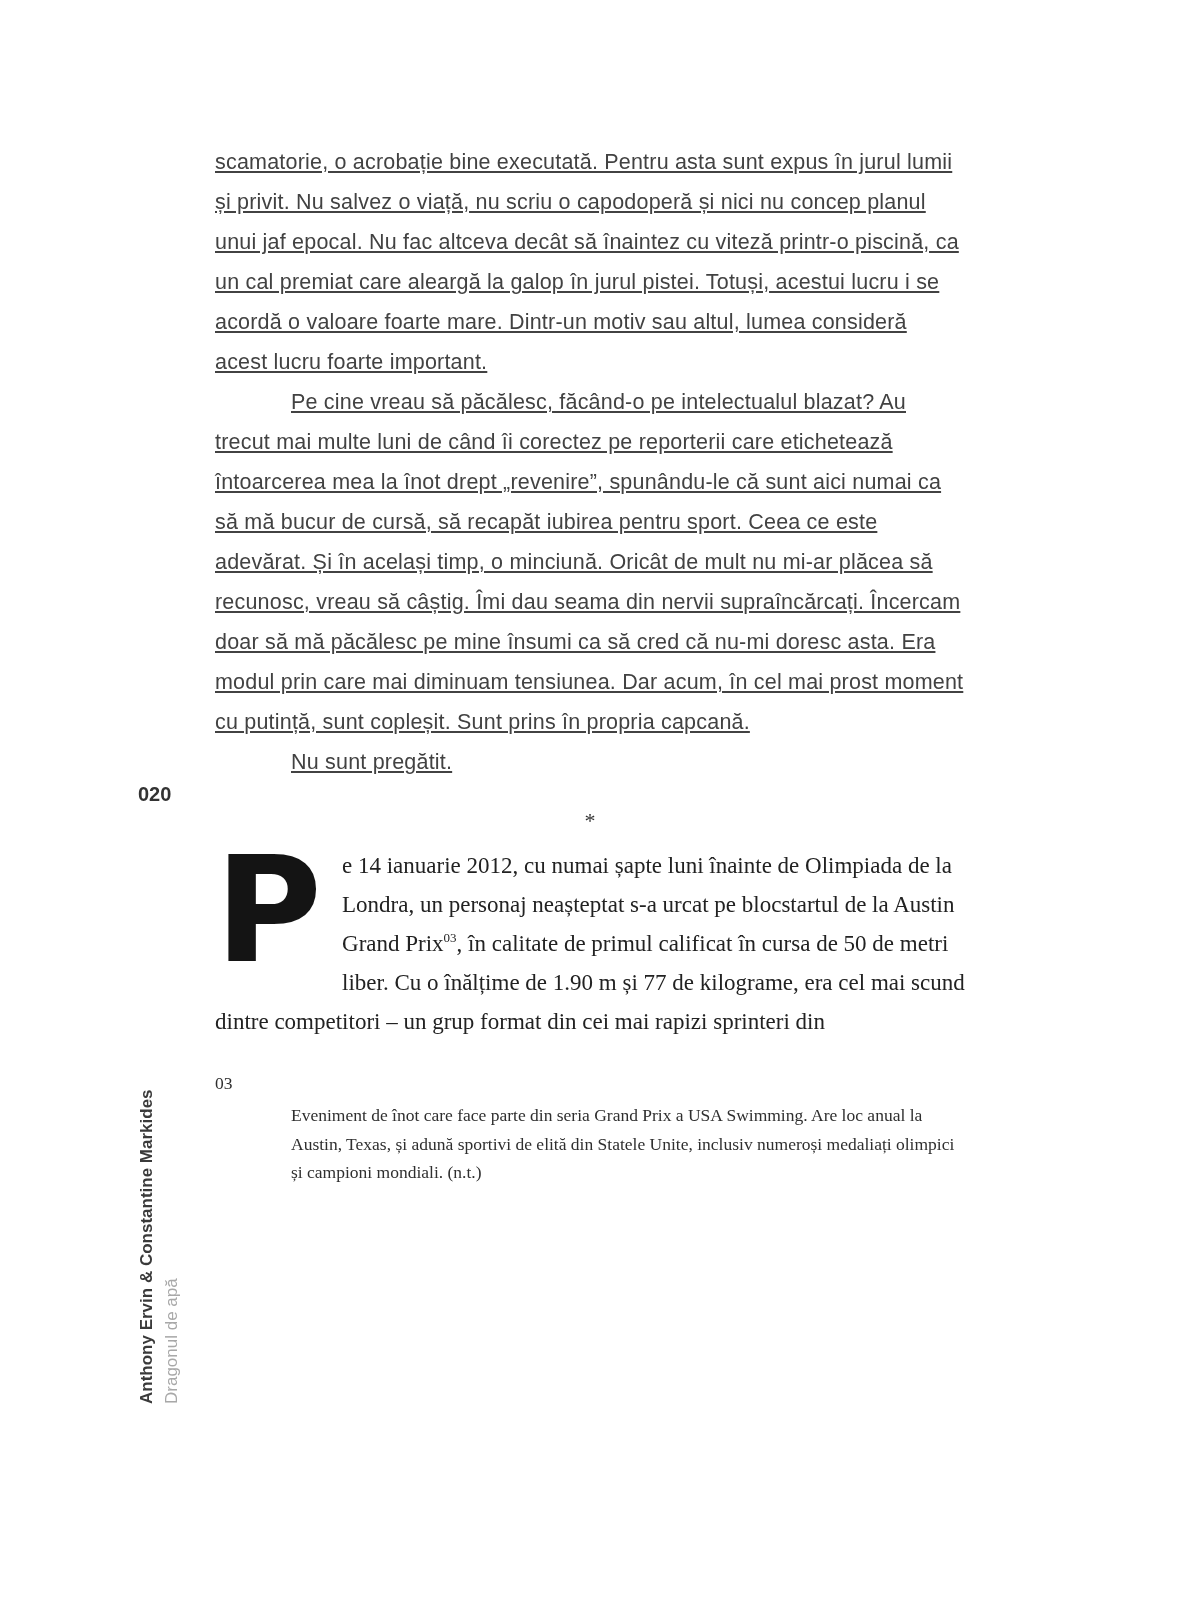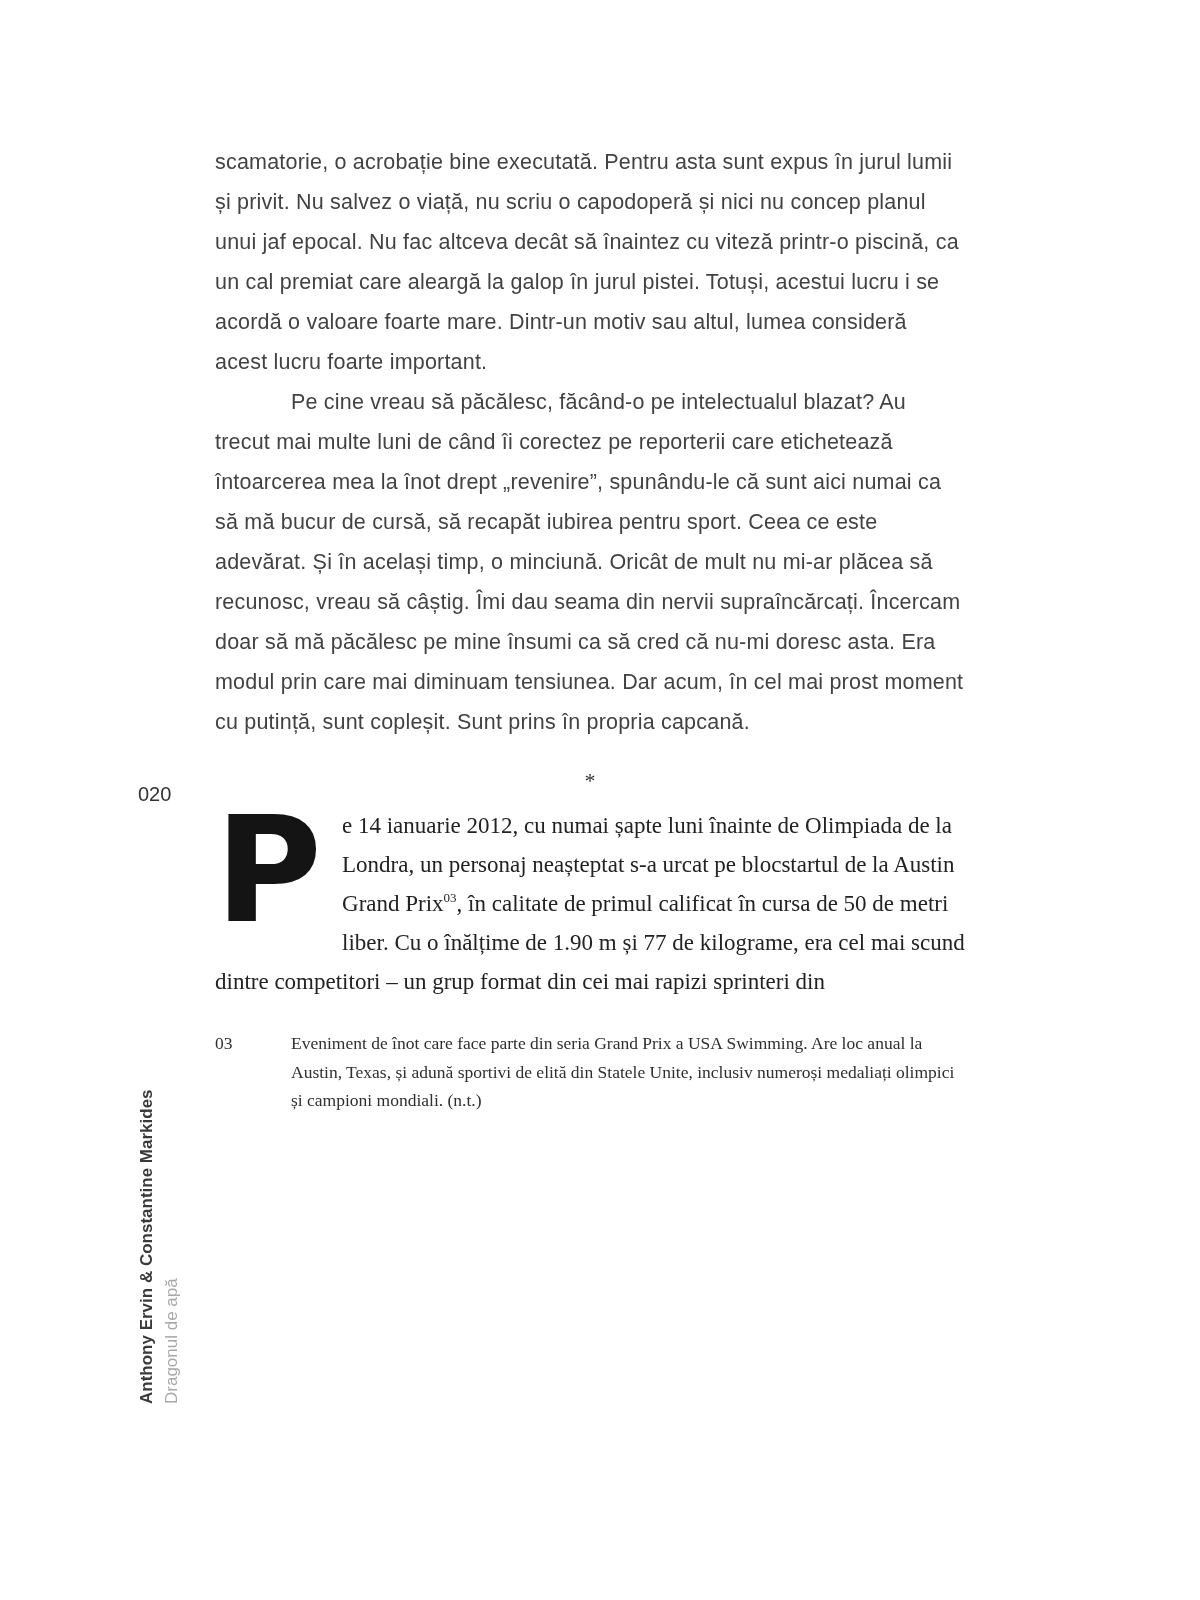--- a/index.html
+++ b/index.html
@@ -10,21 +10,21 @@
     height:1600px;
     background:#ffffff;
     overflow:hidden;
   }
 
   
   .page-number {
     position:absolute;
     left:138px; top:783px;
     font-family:"Liberation Sans", sans-serif;
-    font-weight:normal;
+    font-weight:bold;
     font-size:20px;
     color:#333333;
   }
   .spine {
     position:absolute;
     left:134px; top:1404px;
     transform:rotate(-90deg);
     transform-origin:0 0;
     white-space:nowrap;
   }
@@ -47,20 +47,21 @@
     position:absolute;
     left:215px; top:142px;
     width:750px;
   }
   .sans {
     font-family:"Liberation Sans", sans-serif;
     font-size:21.5px;
     line-height:40px;
     color:#424242;
     letter-spacing:0.2px;
+    text-decoration:underline;
   }
   .indent { text-indent:76px; }
 
   .break {
     text-align:center;
     font-family:"Liberation Serif", serif;
     font-size:22px;
     color:#333333;
     margin:26px 0 12px 0;
   }
@@ -89,41 +90,42 @@
   .footnote {
     display:flex;
     font-family:"Liberation Serif", serif;
     font-size:17.5px;
     line-height:28.5px;
     color:#2f2f2f;
     margin-top:28px;
     clear:both;
   }
   .fn-marker { width:76px; flex:none; }
-  .fn-text { flex:1; max-width:665px; }
+  .fn-text { flex:1; max-width:665px;margin-top:32px; }
 </style>
 </head>
 <body>
 
 <div class="page">
 
   <div class="page-number">020</div>
 
   <div class="spine">
     <div class="spine-authors">Anthony Ervin &amp; Constantine Markides</div>
     <div class="spine-title">Dragonul de apă</div>
   </div>
 
   <div class="text-block">
 
     <p class="sans">scamatorie, o acrobație bine executată. Pentru asta sunt expus în jurul lumii și privit. Nu salvez o viață, nu scriu o capodoperă și nici nu concep planul unui jaf epocal. Nu fac altceva decât să înaintez cu viteză printr-o piscină, ca un cal premiat care aleargă la galop în jurul pistei. Totuși, acestui lucru i se acordă o valoare foarte mare. Dintr-un motiv sau altul, lumea consideră acest lucru foarte important.</p>
 
     <p class="sans indent">Pe cine vreau să păcălesc, făcând-o pe intelectualul blazat? Au trecut mai multe luni de când îi corectez pe reporterii care etichetează întoarcerea mea la înot drept „revenire”, spunându-le că sunt aici numai ca să mă bucur de cursă, să recapăt iubirea pentru sport. Ceea ce este adevărat. Și în același timp, o minciună. Oricât de mult nu mi-ar plăcea să recunosc, vreau să câștig. Îmi dau seama din nervii supraîncărcați. Încercam doar să mă păcălesc pe mine însumi ca să cred că nu-mi doresc asta. Era modul prin care mai diminuam tensiunea. Dar acum, în cel mai prost moment cu putință, sunt copleșit. Sunt prins în propria capcană.</p>
 
 
+    <p class="sans indent">Nu sunt pregătit.</p>
 
     <div class="break">*</div>
 
     <div class="serif-para">
       <span class="dropcap">P</span><span>e 14 ianuarie 2012, cu numai șapte luni înainte de Olimpiada de la Londra, un personaj neașteptat s-a urcat pe blocstartul de la Austin Grand Prix</span><sup>03</sup><span>, în calitate de primul calificat în cursa de 50 de metri liber. Cu o înălțime de 1.90 m și 77 de kilograme, era cel mai scund dintre competitori – un grup format din cei mai rapizi sprinteri din</span>
     </div>
 
     <div class="footnote">
       <span class="fn-marker">03</span>
       <span class="fn-text">Eveniment de înot care face parte din seria Grand Prix a USA Swimming. Are loc anual la Austin, Texas, și adună sportivi de elită din Statele Unite, inclusiv numeroși medaliați olimpici și campioni mondiali. (n.t.)</span>

